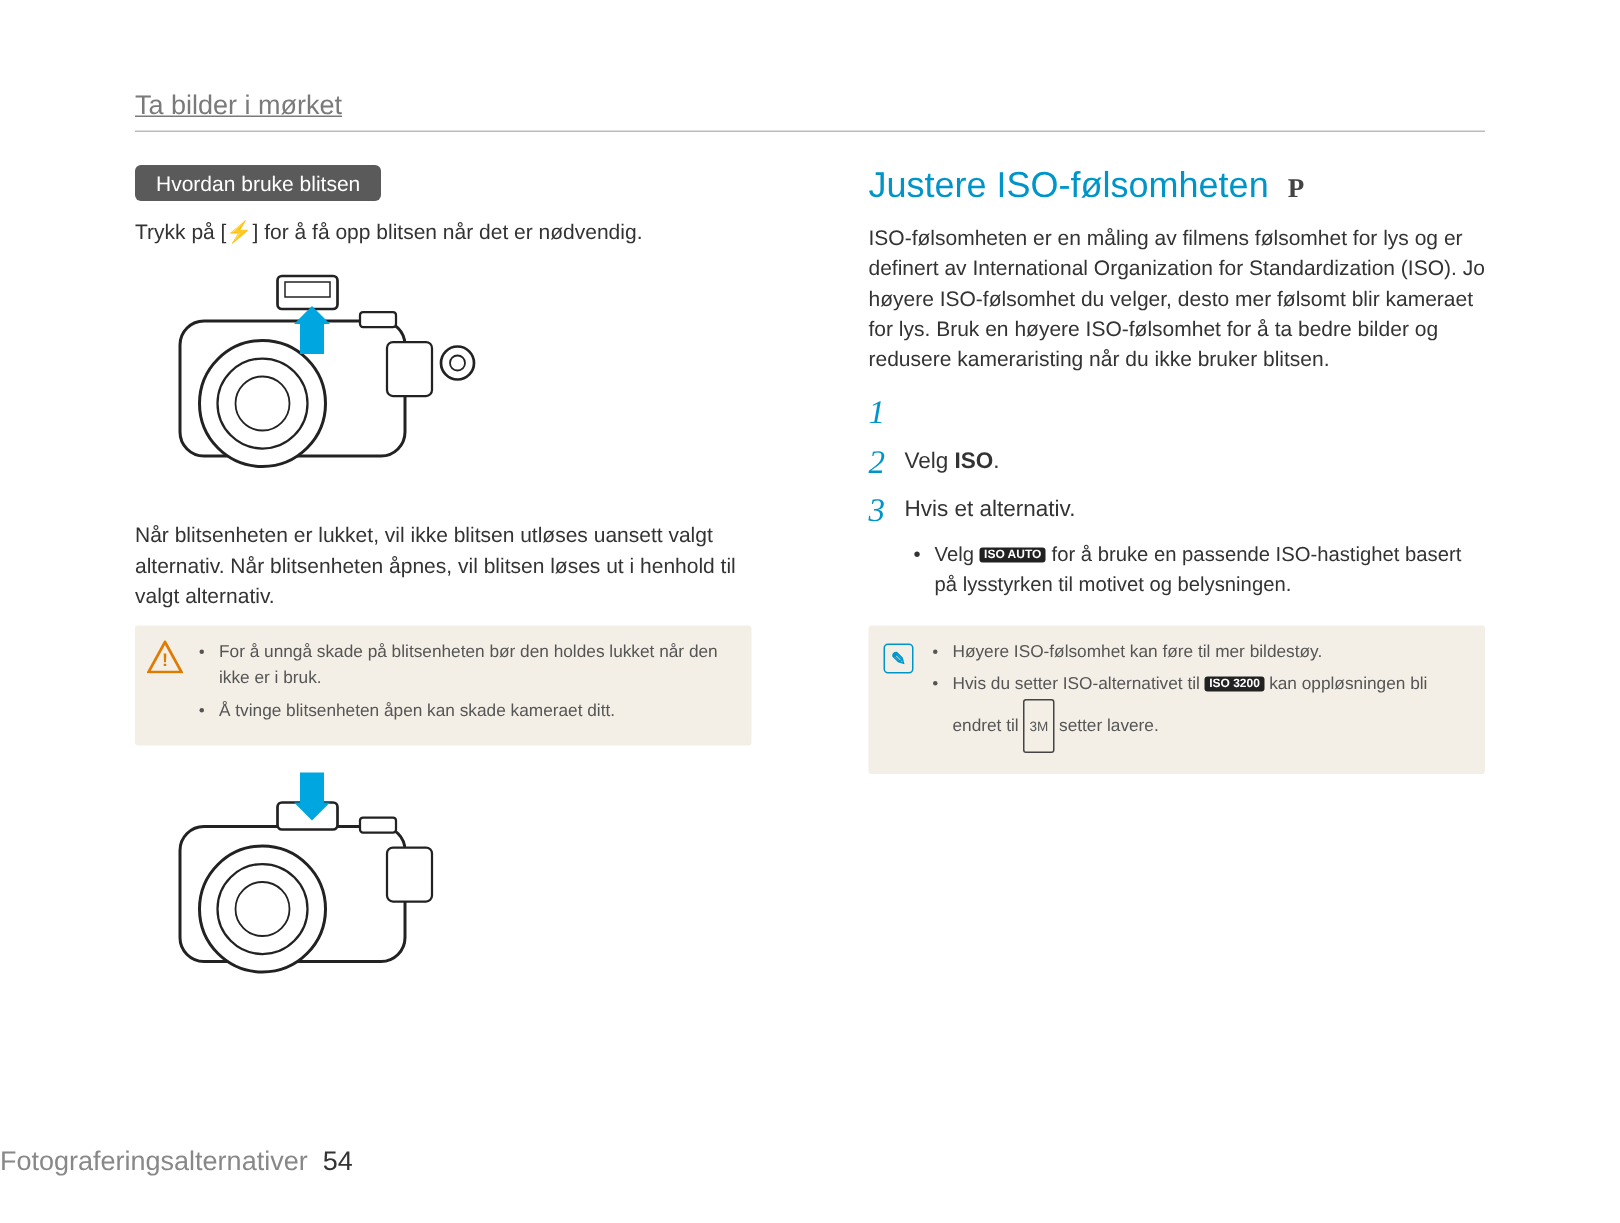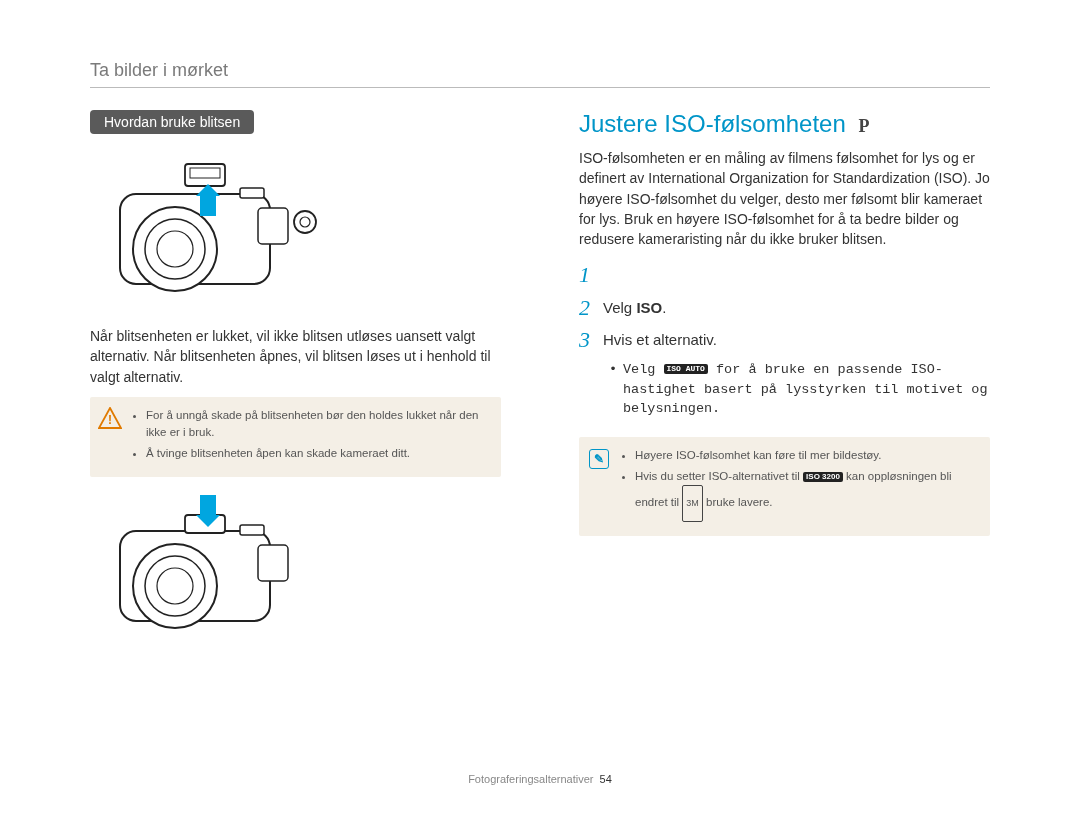--- a/index.html
+++ b/index.html
@@ -12,20 +12,21 @@
     position: relative;
     padding: 60px 90px 40px 90px;
   }
   .page-header {
     font-size: 18px;
     color: #7a7a7a;
     border-bottom: 1px solid #bbb;
     padding-bottom: 6px;
     margin-bottom: 22px;
     font-weight: 300;
+    text-decoration: underline;
   }
   .columns {
     display: flex;
     gap: 78px;
   }
   .col-left, .col-right { flex: 1; min-width: 0; }
   .section-chip {
     display: inline-block;
     background: #5a5a5a;
     color: #fff;
@@ -119,21 +120,20 @@
     letter-spacing: 0.5px;
   }
   .sub-bullet {
     font-size: 13.5px;
     color: #333;
     margin-left: 30px;
     margin-top: 3px;
     line-height: 1.45;
     position: relative;
     padding-left: 14px;
-    font-family: Liberation Mono, monospace;
   }
   .sub-bullet::before {
     content: "•";
     position: absolute; left: 0; top: 0;
   }
   .iso-chip {
     display: inline-block;
     background: #222;
     color: #fff;
     font-size: 8px;
@@ -159,36 +159,38 @@
     border: 1.5px solid #0095c8;
     border-radius: 3px;
     color: #0095c8;
     display: flex; align-items: center; justify-content: center;
     font-size: 12px; font-weight: bold;
   }
   .footer {
     position: absolute;
     bottom: 30px;
     left: 0; right: 0;
-    text-align: center;
-    font-size: 11px;
+    font-size: 18px;
     color: #888;
   }
   .footer .pnum { color: #333; }
 </style>
 </head>
 <body>
 
 <div class="page-header">Ta bilder i mørket</div>
 
 <div class="columns">
 
   <div class="col-left">
     <div class="section-chip">Hvordan bruke blitsen</div>
 
+    <p class="body">
+      <span>Trykk på [</span><span class="flash-icon">⚡</span><span>] for å få opp blitsen når det er nødvendig.</span>
+    </p>
 
     <div class="camera-placeholder">
       <svg viewBox="0 0 230 160">
         <rect x="30" y="40" width="150" height="90" rx="16" fill="#fff" stroke="#222" stroke-width="2"></rect>
         <circle cx="85" cy="95" r="42" fill="#fff" stroke="#222" stroke-width="2"></circle>
         <circle cx="85" cy="95" r="30" fill="#fff" stroke="#222" stroke-width="1.5"></circle>
         <circle cx="85" cy="95" r="18" fill="#fff" stroke="#222" stroke-width="1.2"></circle>
         <rect x="95" y="10" width="40" height="22" rx="3" fill="#fff" stroke="#222" stroke-width="1.8"></rect>
         <rect x="100" y="14" width="30" height="10" fill="#fff" stroke="#222" stroke-width="1"></rect>
         <rect x="150" y="34" width="24" height="10" rx="2" fill="#fff" stroke="#222" stroke-width="1.5"></rect>
@@ -255,21 +257,21 @@
 
     <div class="sub-bullet">
       <span>Velg </span><span class="iso-chip">ISO AUTO</span><span> for å bruke en passende ISO-hastighet basert på lysstyrken til motivet og belysningen.</span>
     </div>
 
     <div class="note-box" style="margin-top:18px;">
       <div class="note-icon-square">✎</div>
       <ul>
         <li>Høyere ISO-følsomhet kan føre til mer bildestøy.</li>
         <li>
-          <span>Hvis du setter ISO-alternativet til </span><span class="iso-chip">ISO 3200</span><span> kan oppløsningen bli endret til </span><span class="res-chip">3M</span><span> bruke lavere.</span>
+          <span>Hvis du setter ISO-alternativet til </span><span class="iso-chip">ISO 3200</span><span> kan oppløsningen bli endret til </span><span class="res-chip">3M</span><span> setter lavere.</span>
         </li>
       </ul>
     </div>
   </div>
 </div>
 
 <div class="footer">
   <span>Fotograferingsalternativer</span>&nbsp;&nbsp;<span class="pnum">54</span>
 </div>
 

